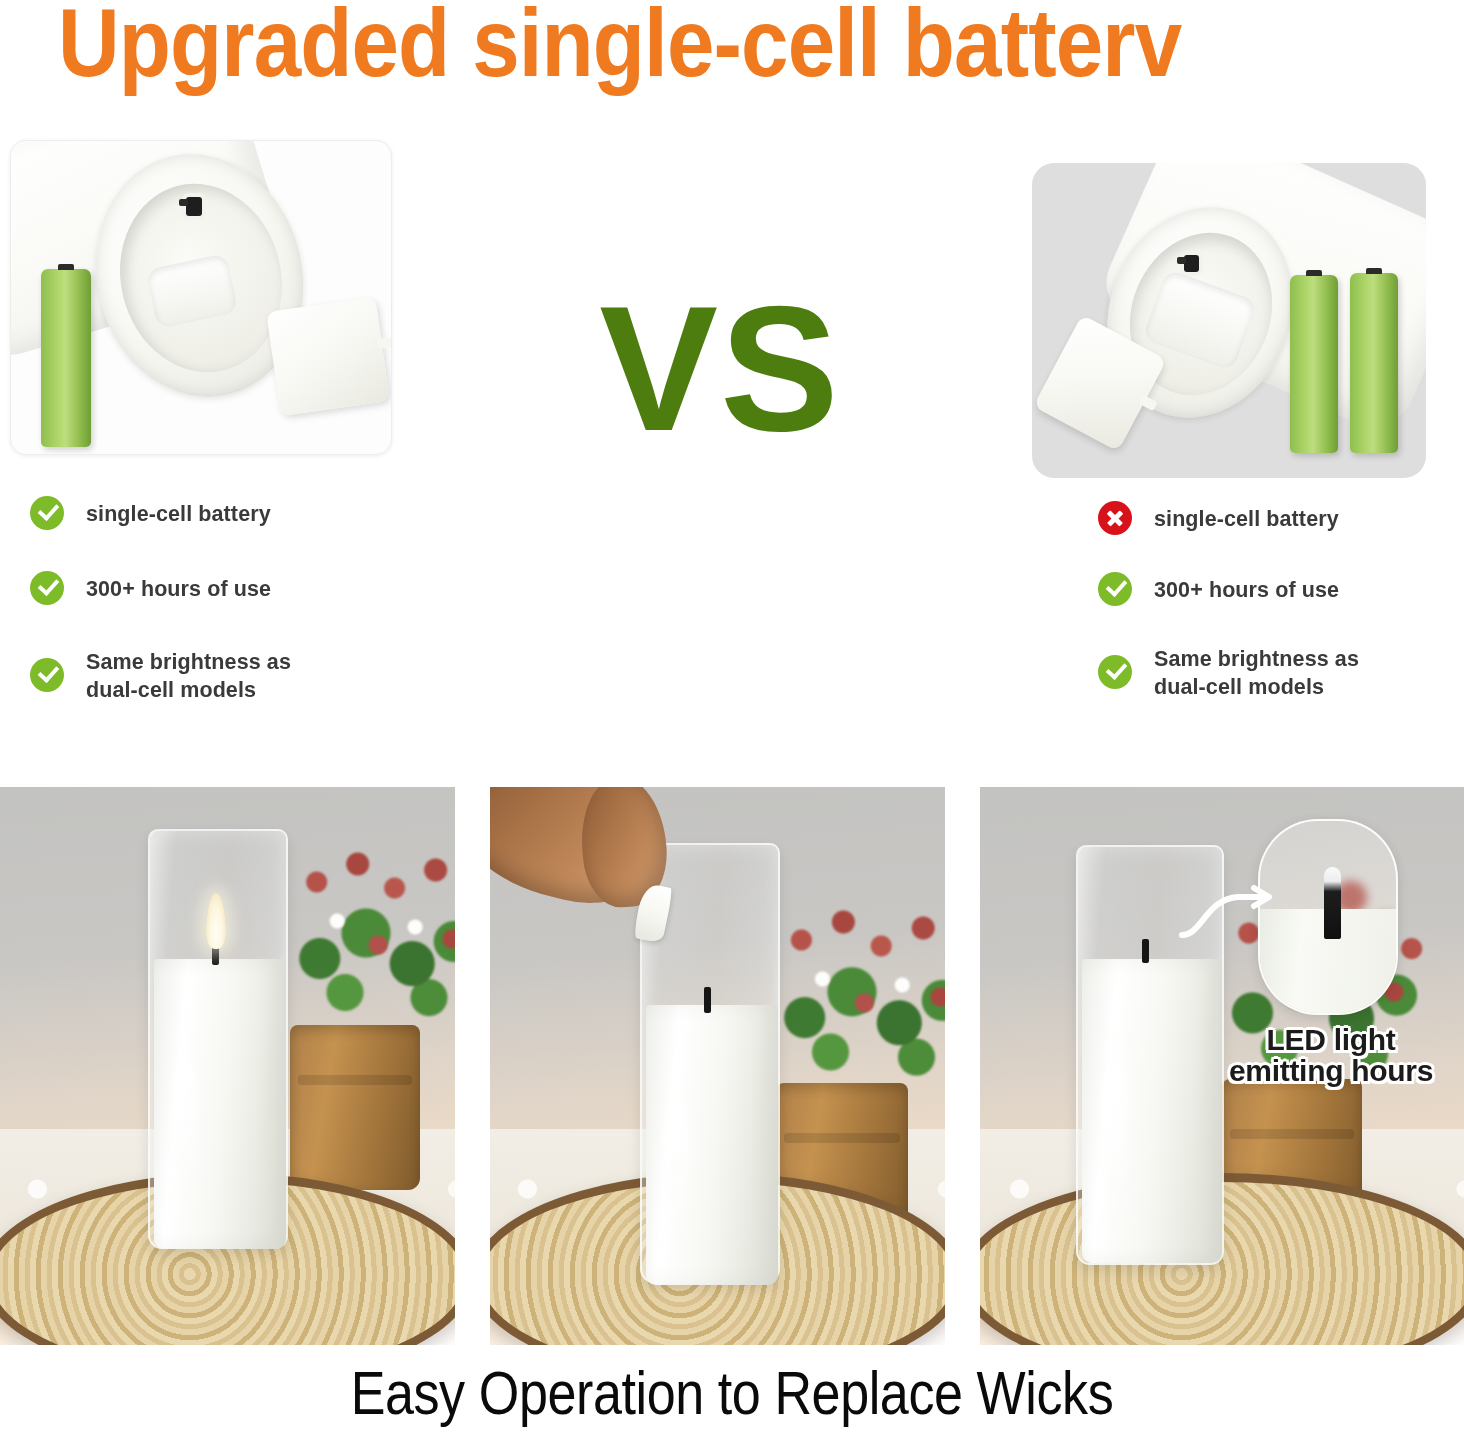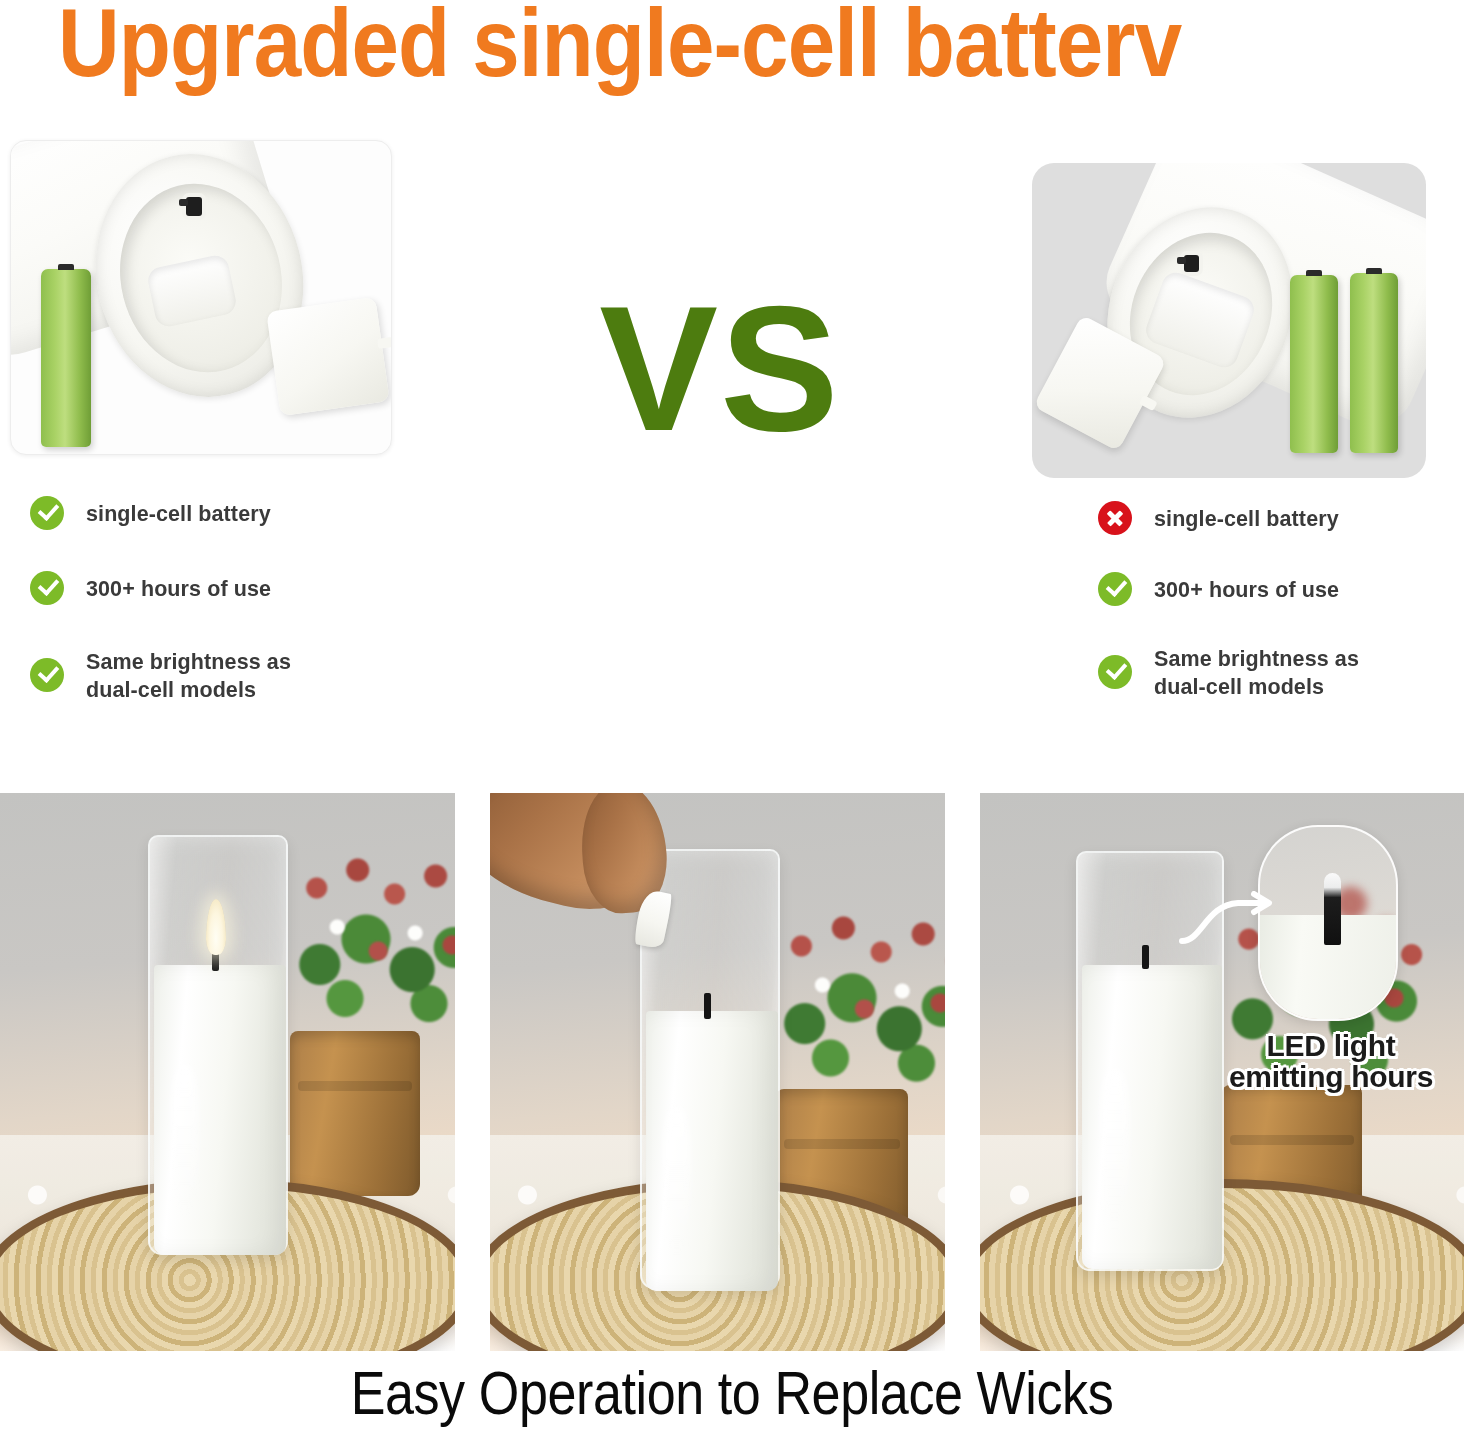--- a/index.html
+++ b/index.html
@@ -160,21 +160,21 @@
     font-weight: bold;
     color: #3a3a3a;
     line-height: 1.32;
     letter-spacing: .1px;
     padding-top: 3px;
   }
 
   
   .strip { position: absolute; left: 0; top: 787px; width: 1464px; height: 558px; }
   .panel {
-    position: absolute; top: 6px; height: 558px; width: 455px;
+    position: absolute; top: 0; height: 558px; width: 455px;
     overflow: hidden;
     background: linear-gradient(175deg,#c3c3c1 0%,#c9c7c4 30%,#e2d6c8 55%,#f3ddc6 74%,#f7e3cd 88%,#ffffff 100%);
   }
   .panel.p1 { left: 0px; }
   .panel.p2 { left: 490px; }
   .panel.p3 { left: 980px; width: 484px; }
 
   
   .doily {
     position: absolute; left: -6%; bottom: 66px; width: 118%; height: 150px;

